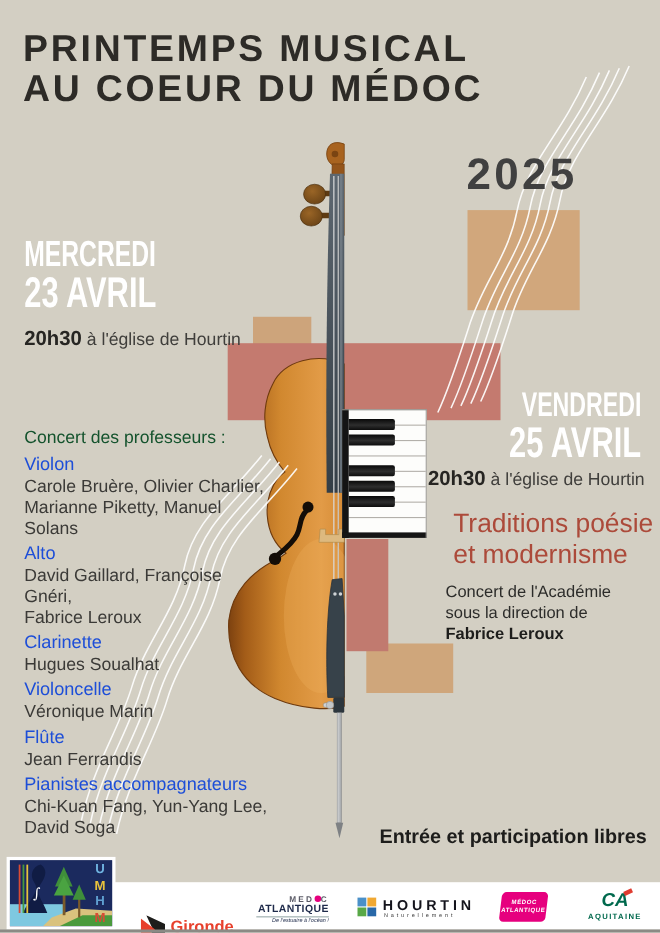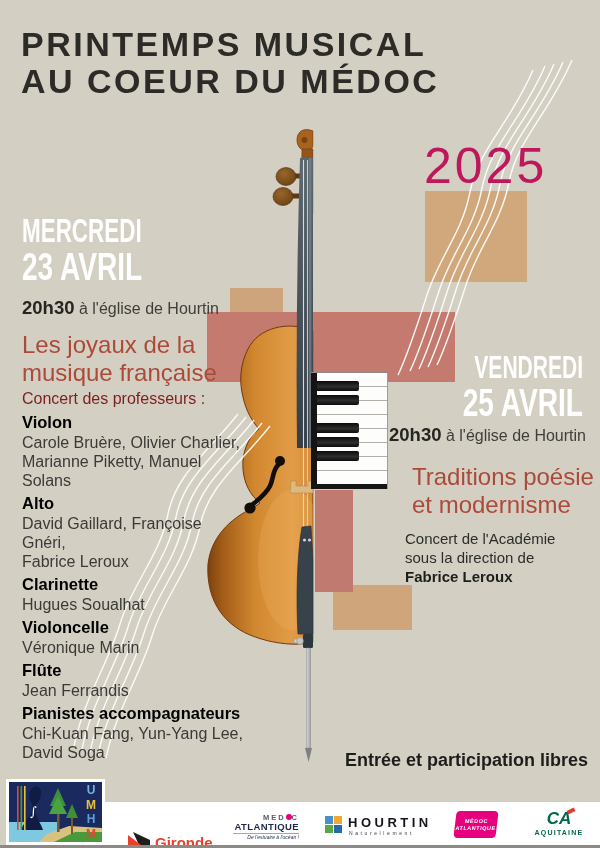--- a/index.html
+++ b/index.html
@@ -25,21 +25,21 @@
   .kb-bottom{position:absolute;left:0;top:112px;width:77px;height:5px;background:#151515;}
   .kb-right{position:absolute;left:76px;top:0;width:1px;height:117px;background:#a09d97;}
   .kb-top{position:absolute;left:0;top:0;width:77px;height:1px;background:#8d8b86;}
   .kb-line{position:absolute;left:6px;width:70px;height:1px;background:#b3b0aa;}
   .kb-black{position:absolute;left:6px;width:42px;height:10px;border-radius:0 2px 2px 0;
             background:linear-gradient(180deg,#090909,#2e2e2e 55%,#0c0c0c);}
 
   
   .title{left:21px;top:26px;color:#2d2b27;font-size:34px;font-weight:600;letter-spacing:2.5px;
          line-height:37px;z-index:6;}
-  .year{left:424px;top:137px;color:#be185d;font-size:50px;font-weight:400;letter-spacing:3px;z-index:6;}
+  .year{left:424px;top:137px;color:#404040;font-size:40px;font-weight:700;letter-spacing:3px;z-index:6;}
 
   
   .day{color:#fff;font-weight:700;white-space:nowrap;z-index:6;}
   .day-l1{left:22px;top:212px;font-size:33px;transform:scaleX(.68);transform-origin:0 0;}
   .day-l2{left:22px;top:245px;font-size:39px;transform:scaleX(.72);transform-origin:0 0;}
   .day-r1{right:17px;top:350px;font-size:31px;transform:scaleX(.68);transform-origin:100% 0;}
   .day-r2{right:17px;top:381px;font-size:39px;transform:scaleX(.72);transform-origin:100% 0;}
 
   .timeline{z-index:6;color:#3f3e3b;font-size:16px;}
   .timeline b{color:#262522;font-size:18.5px;font-weight:700;}
@@ -48,23 +48,23 @@
 
   .headline{z-index:6;color:#ac4a3a;font-size:24px;font-weight:500;line-height:28px;white-space:pre-line;}
   .headline-l{left:22px;top:331px;}
   .headline-r{left:412px;top:463px;}
 
   .note-r{left:405px;top:529px;width:186px;z-index:6;color:#2c2c2a;font-size:15px;line-height:19px;}
   .note-r b{color:#1d1d1b;}
 
   
   .col-l{left:22px;top:389px;width:225px;z-index:6;}
-  .intro{color:#7f1d1d;font-size:16px;line-height:20px;margin-bottom:3px;}
+  .intro{color:#14532d;font-size:16px;line-height:20px;margin-bottom:3px;}
   .blk{margin-bottom:3px;}
-  .instr{color:#000000;font-size:16.5px;font-weight:700;line-height:21px;}
+  .instr{color:#1d4ed8;font-size:16.5px;font-weight:400;line-height:21px;}
   .names{color:#3b3a37;font-size:16px;line-height:19px;white-space:pre-line;}
 
   
   .admission{right:12px;top:750px;z-index:7;color:#1d1d1b;font-size:18px;font-weight:600;}
   .strip{left:100px;top:802px;width:500px;height:43px;background:#fff;z-index:7;}
   .baseline{left:0;top:845px;width:600px;height:3px;background:#8b8a85;z-index:9;}
 
   .umhm-card{left:6px;top:779px;width:99px;height:66px;background:#fff;z-index:8;}
   .umhm-inner{position:absolute;left:3px;top:3px;width:93px;height:60px;background:#1b2a5e;overflow:hidden;}
   .umhm-letters{position:absolute;right:4px;top:1px;width:14px;text-align:center;font-weight:700;
@@ -222,22 +222,20 @@
     <div>AU COEUR DU MÉDOC</div>
   </div>
   <div class="abs year">2025</div>
 
   <div class="abs day day-l1">MERCREDI</div>
   <div class="abs day day-l2">23 AVRIL</div>
   <div class="abs timeline time-l">
     <b>20h30</b>
     <span>à l'église de Hourtin</span>
   </div>
-  <div class="abs headline headline-l">Les joyaux de la
-musique française</div>
 
   <div class="abs col-l">
     <div class="intro">Concert des professeurs :</div>
     <div class="blk">
       <div class="instr">Violon</div>
       <div class="names">Carole Bruère, Olivier Charlier,
 Marianne Piketty, Manuel Solans</div>
     </div>
     <div class="blk">
       <div class="instr">Alto</div>

